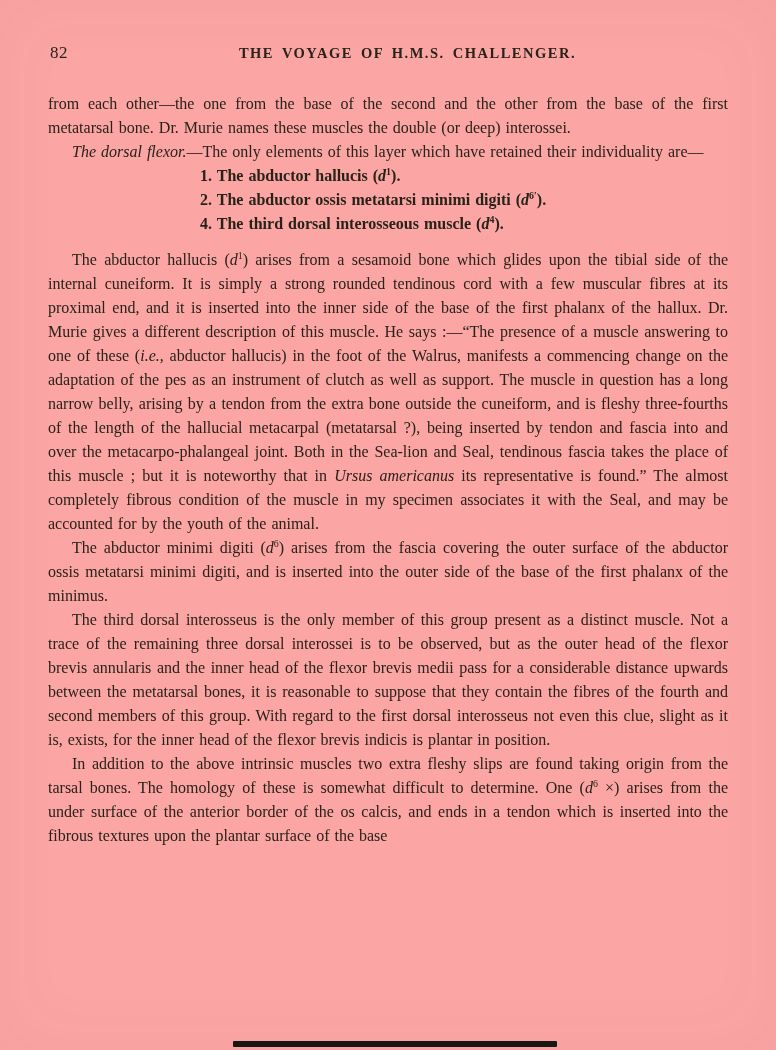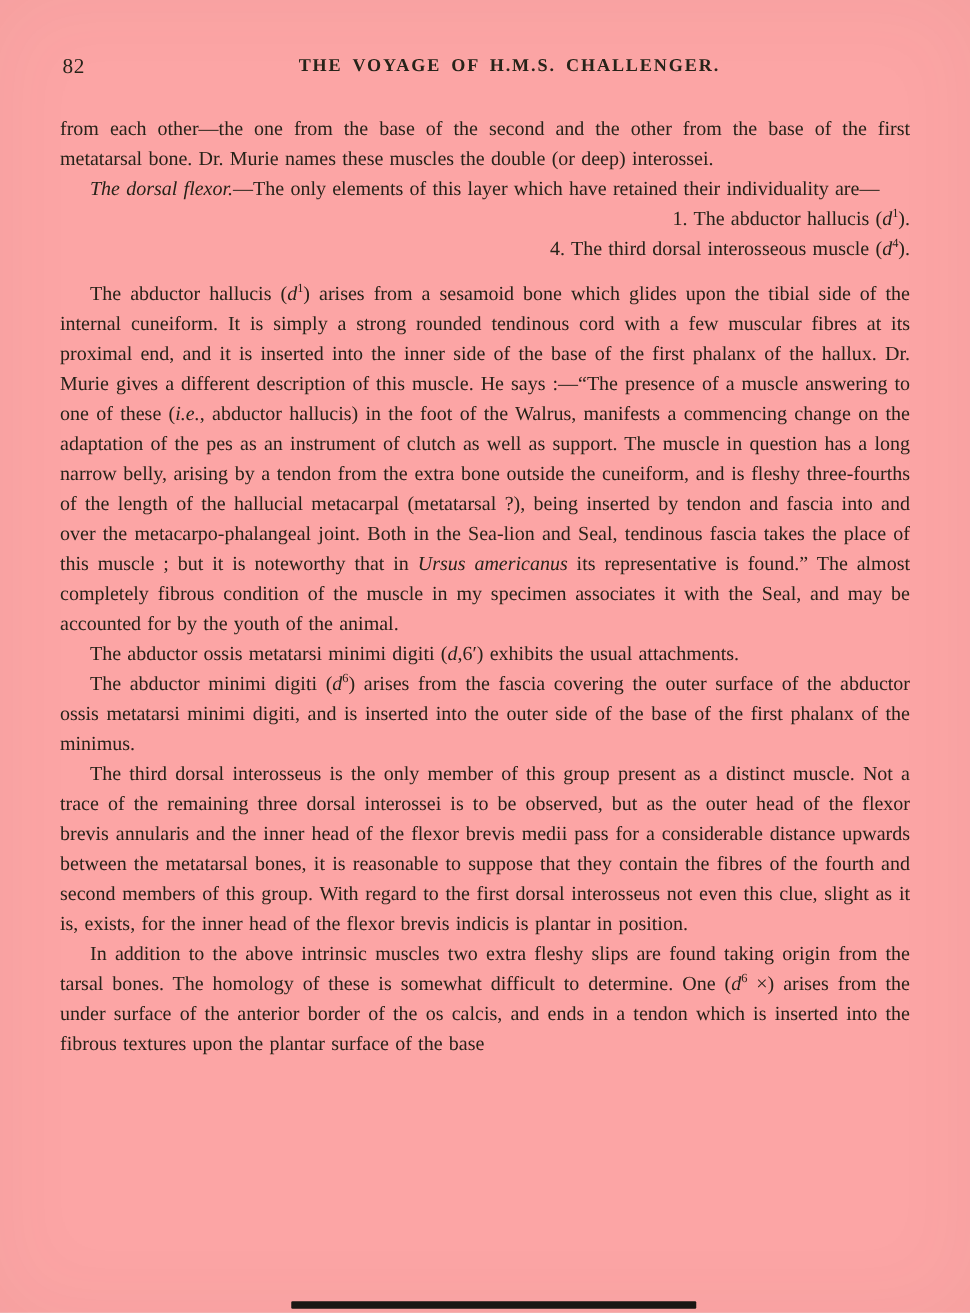--- a/index.html
+++ b/index.html
@@ -44,22 +44,24 @@
     padding: 0 48px;
     font-size: 16px;
     line-height: 24px;
     text-align: justify;
     word-spacing: 1px;
   }
   .para { text-indent: 24px; }
   .para.no-indent { text-indent: 0; }
   .muscle-list {
     list-style: none;
+    margin-left: 152px;
     margin-bottom: 12px;
-    text-align: right;
+    text-align: left;
+    font-weight: bold;
   }
   .body-text i { font-style: italic; }
   .body-text sup {
     font-size: 0.62em;
     vertical-align: super;
     line-height: 0;
   }
   .scan-artifact {
     position: absolute;
     left: 233px;
@@ -79,25 +81,25 @@
     <span class="page-num">82</span>
     <div class="running-title">THE VOYAGE OF H.M.S. CHALLENGER.</div>
   </div>
 
   <div class="body-text">
     <p class="para no-indent">from each other—the one from the base of the second and the other from the base of the first metatarsal bone.  Dr. Murie names these muscles the double (or deep) interossei.</p>
     <p class="para"><i>The dorsal flexor.</i>—The only elements of this layer which have retained their individuality are—</p>
 
     <ol class="muscle-list">
       <li class="list-item">1. The abductor hallucis (<i>d</i><sup>1</sup>).</li>
+      <li class="list-item">2. The abductor ossis metatarsi minimi digiti (<i>d</i><sup>6′</sup>).</li>
       <li class="list-item">4. The third dorsal interosseous muscle (<i>d</i><sup>4</sup>).</li>
     </ol>
 
     <p class="para">The abductor hallucis (<i>d</i><sup>1</sup>) arises from a sesamoid bone which glides upon the tibial side of the internal cuneiform.  It is simply a strong rounded tendinous cord with a few muscular fibres at its proximal end, and it is inserted into the inner side of the base of the first phalanx of the hallux.  Dr. Murie gives a different description of this muscle.  He says :—“The presence of a muscle answering to one of these (<i>i.e.</i>, abductor hallucis) in the foot of the Walrus, manifests a commencing change on the adaptation of the pes as an instrument of clutch as well as support.  The muscle in question has a long narrow belly, arising by a tendon from the extra bone outside the cuneiform, and is fleshy three-fourths of the length of the hallucial metacarpal (metatarsal ?), being inserted by tendon and fascia into and over the metacarpo-phalangeal joint.  Both in the Sea-lion and Seal, tendinous fascia takes the place of this muscle ; but it is noteworthy that in <i>Ursus americanus</i> its representative is found.”  The almost completely fibrous condition of the muscle in my specimen associates it with the Seal, and may be accounted for by the youth of the animal.</p>
-    <p class="para">The abductor ossis metatarsi minimi digiti (<i>d</i>,6′) exhibits the usual attachments.</p>
     <p class="para">The abductor minimi digiti (<i>d</i><sup>6</sup>) arises from the fascia covering the outer surface of the abductor ossis metatarsi minimi digiti, and is inserted into the outer side of the base of the first phalanx of the minimus.</p>
     <p class="para">The third dorsal interosseus is the only member of this group present as a distinct muscle.  Not a trace of the remaining three dorsal interossei is to be observed, but as the outer head of the flexor brevis annularis and the inner head of the flexor brevis medii pass for a considerable distance upwards between the metatarsal bones, it is reasonable to suppose that they contain the fibres of the fourth and second members of this group.  With regard to the first dorsal interosseus not even this clue, slight as it is, exists, for the inner head of the flexor brevis indicis is plantar in position.</p>
     <p class="para">In addition to the above intrinsic muscles two extra fleshy slips are found taking origin from the tarsal bones.  The homology of these is somewhat difficult to determine.  One (<i>d</i><sup>6</sup> ×) arises from the under surface of the anterior border of the os calcis, and ends in a tendon which is inserted into the fibrous textures upon the plantar surface of the base</p>
   </div>
 
   <div class="scan-artifact"></div>
 
 </div>
 
 </body></html>

